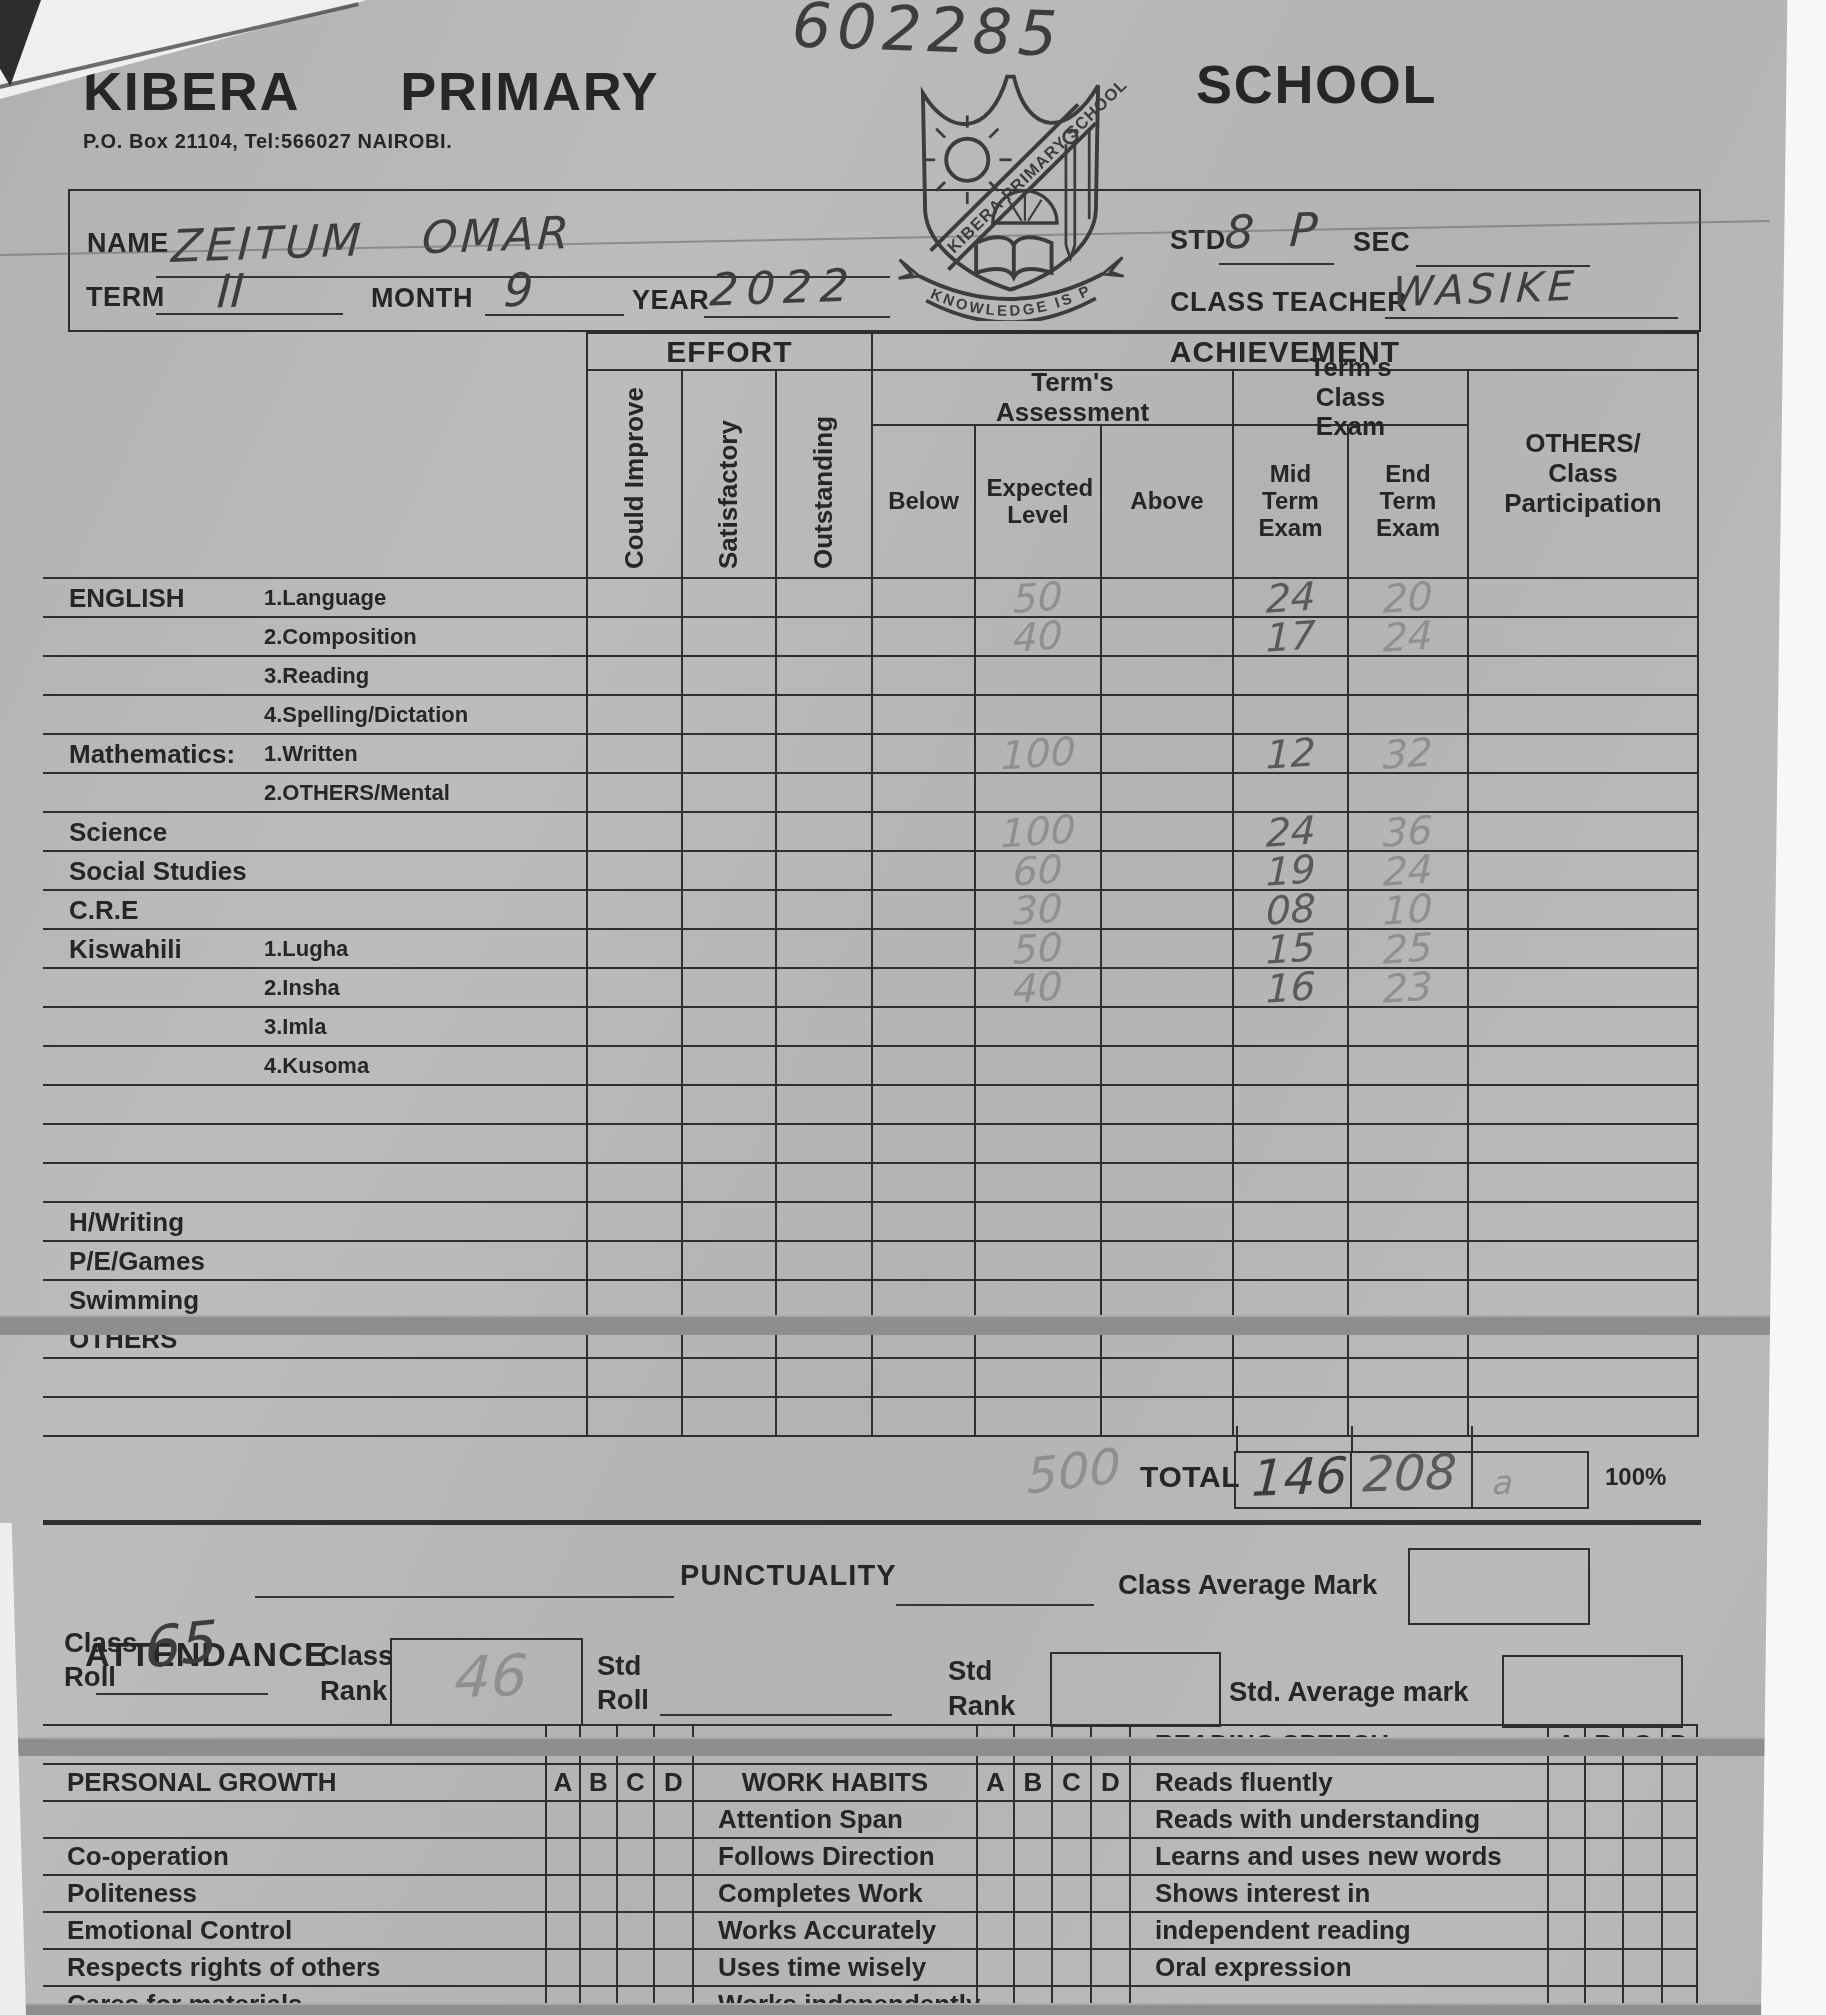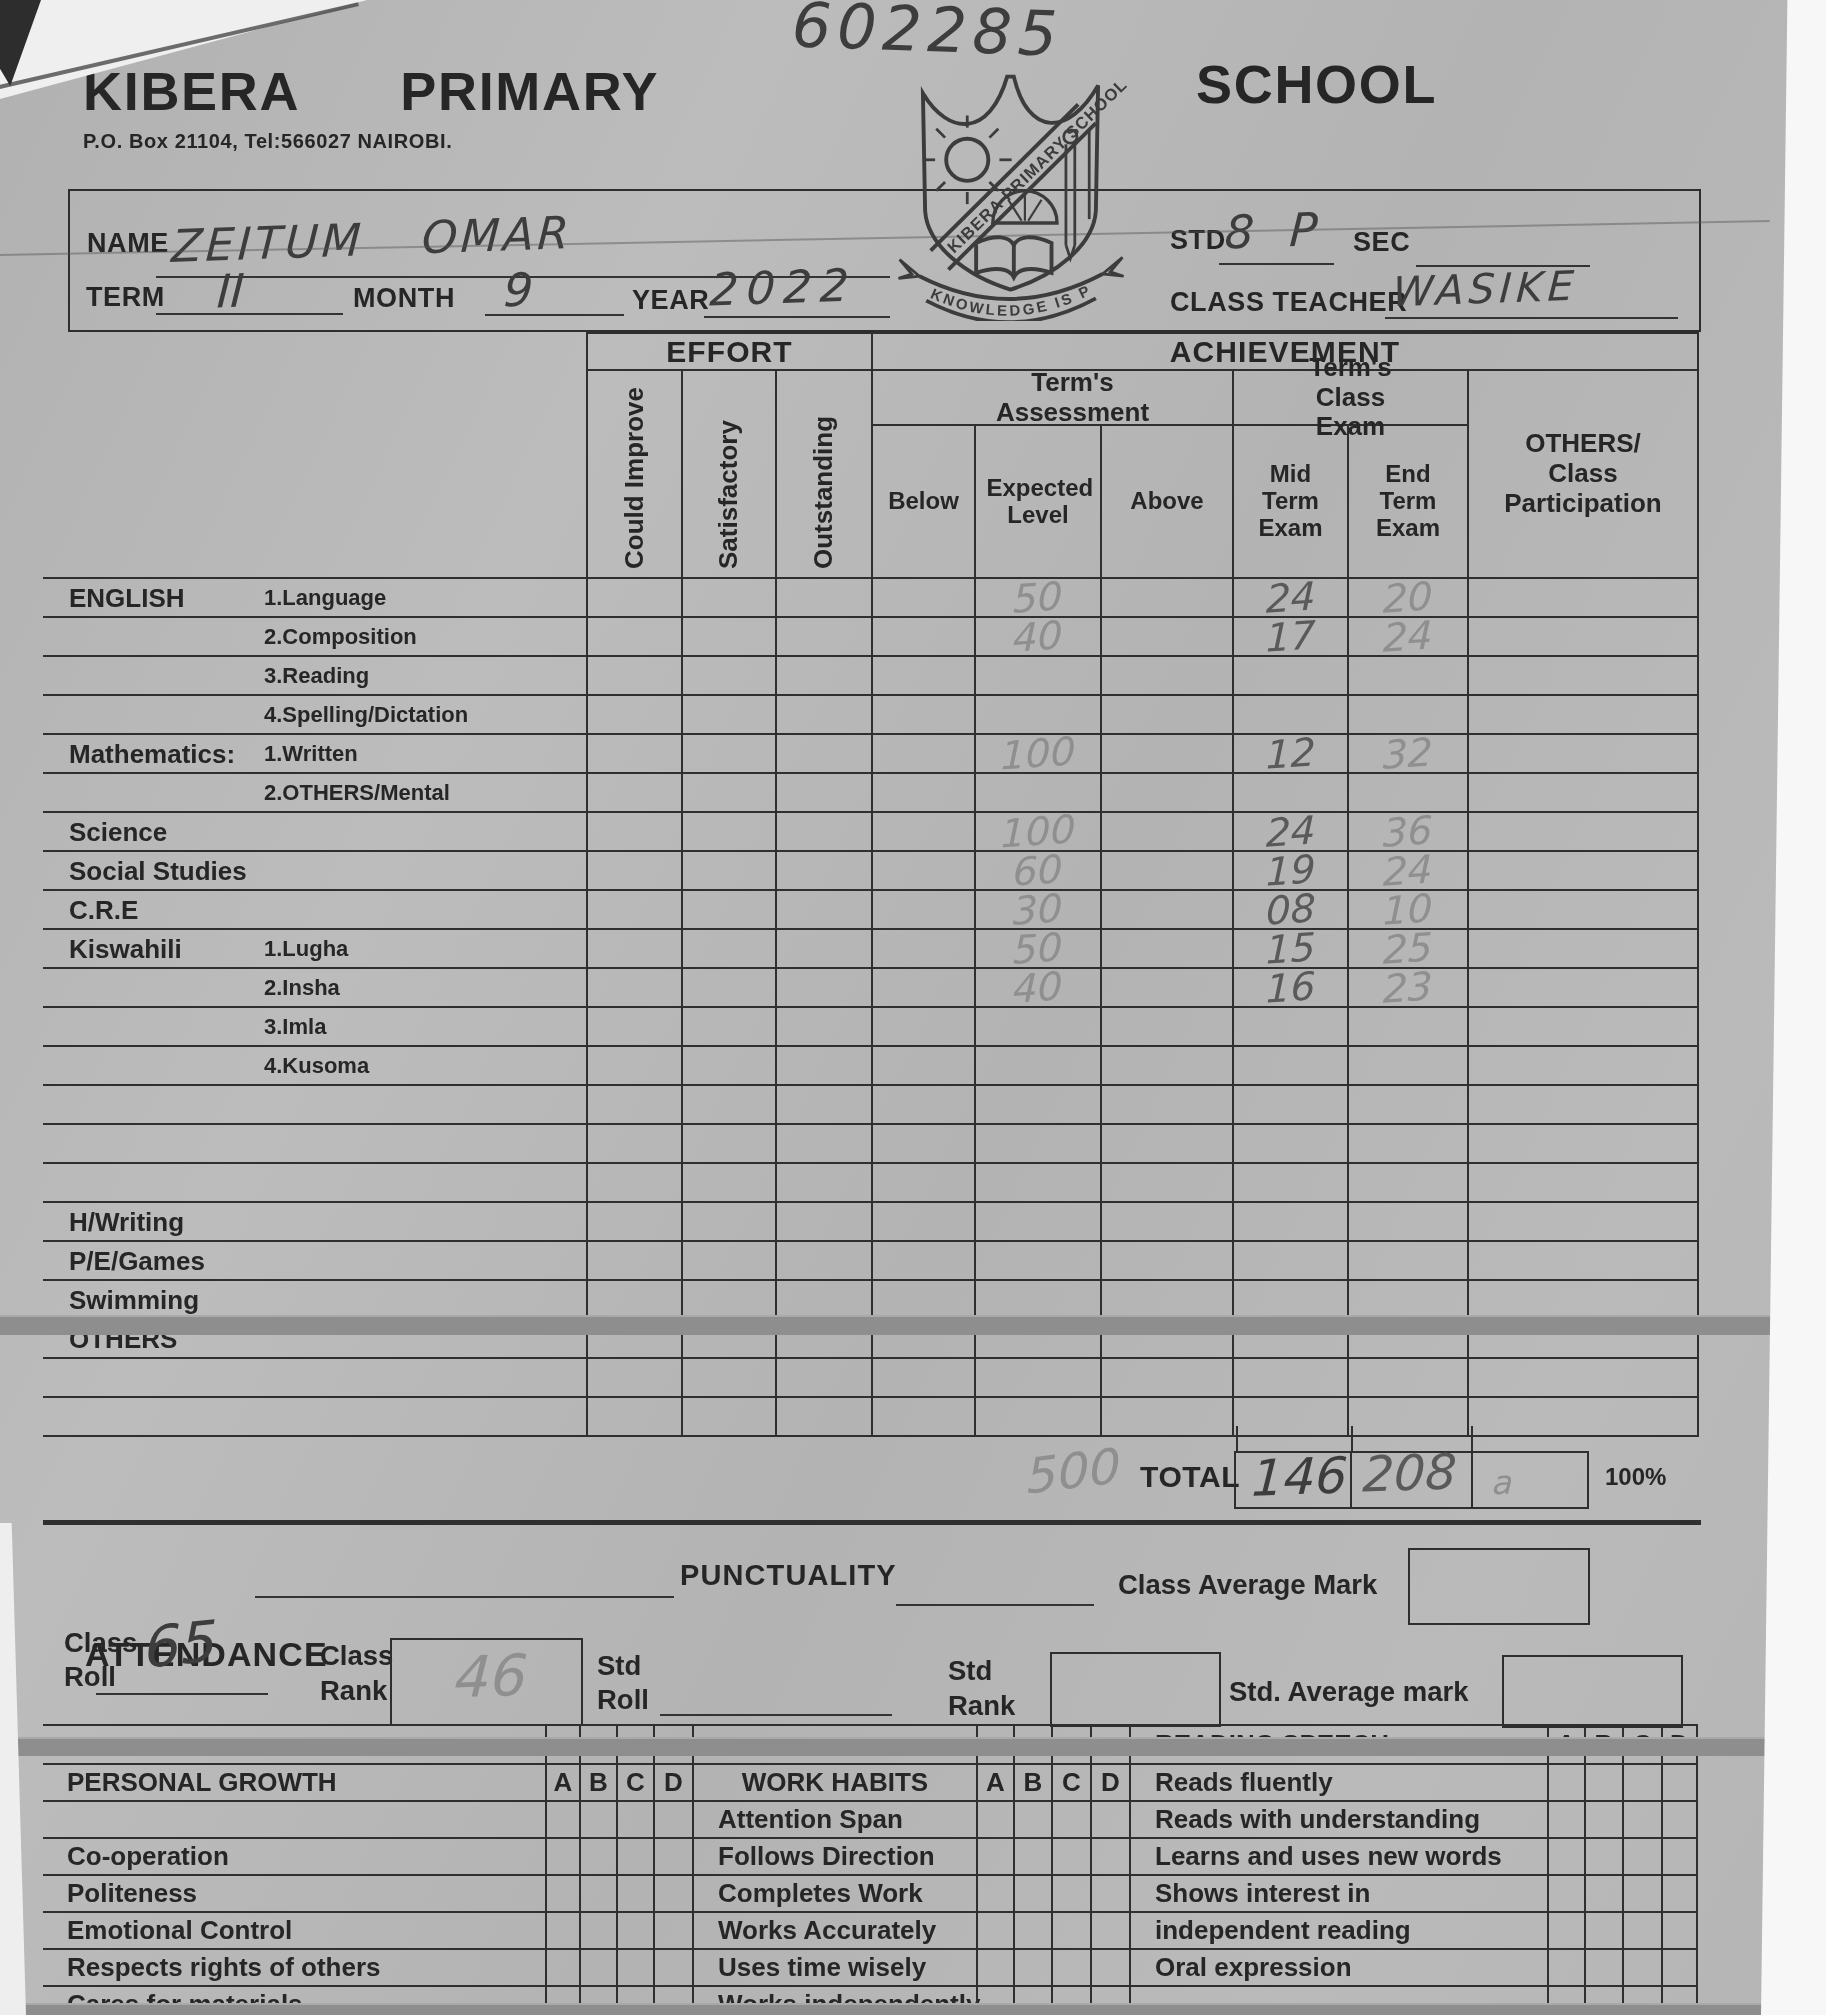--- a/index.html
+++ b/index.html
@@ -143,21 +143,21 @@
   <div class="abs infobox"></div>
 
   <span class="abs lbl" style="left:87px;top:228px;">NAME</span>
   <span class="abs hw pen" style="left:172px;top:213px;font-size:45px;word-spacing:40px;letter-spacing:3.4px;">ZEITUM  OMAR</span>
   <div class="ul" style="left:156px;top:276px;width:734px;"></div>
 
   <span class="abs lbl" style="left:86px;top:282px;">TERM</span>
   <span class="abs hw pen" style="left:217px;top:264px;font-size:46px;">II</span>
   <div class="ul" style="left:156px;top:313px;width:187px;"></div>
 
-  <span class="abs lbl" style="left:353px;top:283px;">MONTH</span>
+  <span class="abs lbl" style="left:371px;top:283px;">MONTH</span>
   <span class="abs hw pen" style="left:504px;top:263px;font-size:46px;">9</span>
   <div class="ul" style="left:485px;top:314px;width:139px;"></div>
 
   <span class="abs lbl" style="left:632px;top:285px;">YEAR</span>
   <span class="abs hw pen" style="left:710px;top:261px;font-size:45px;letter-spacing:8px;">2022</span>
   <div class="ul" style="left:704px;top:316px;width:186px;"></div>
 
   <span class="abs lbl" style="left:1170px;top:225px;">STD</span>
   <span class="abs hw pen" style="left:1225px;top:204px;font-size:46px;word-spacing:20.6px;">8 P</span>
   <div class="ul" style="left:1219px;top:263px;width:115px;"></div>

